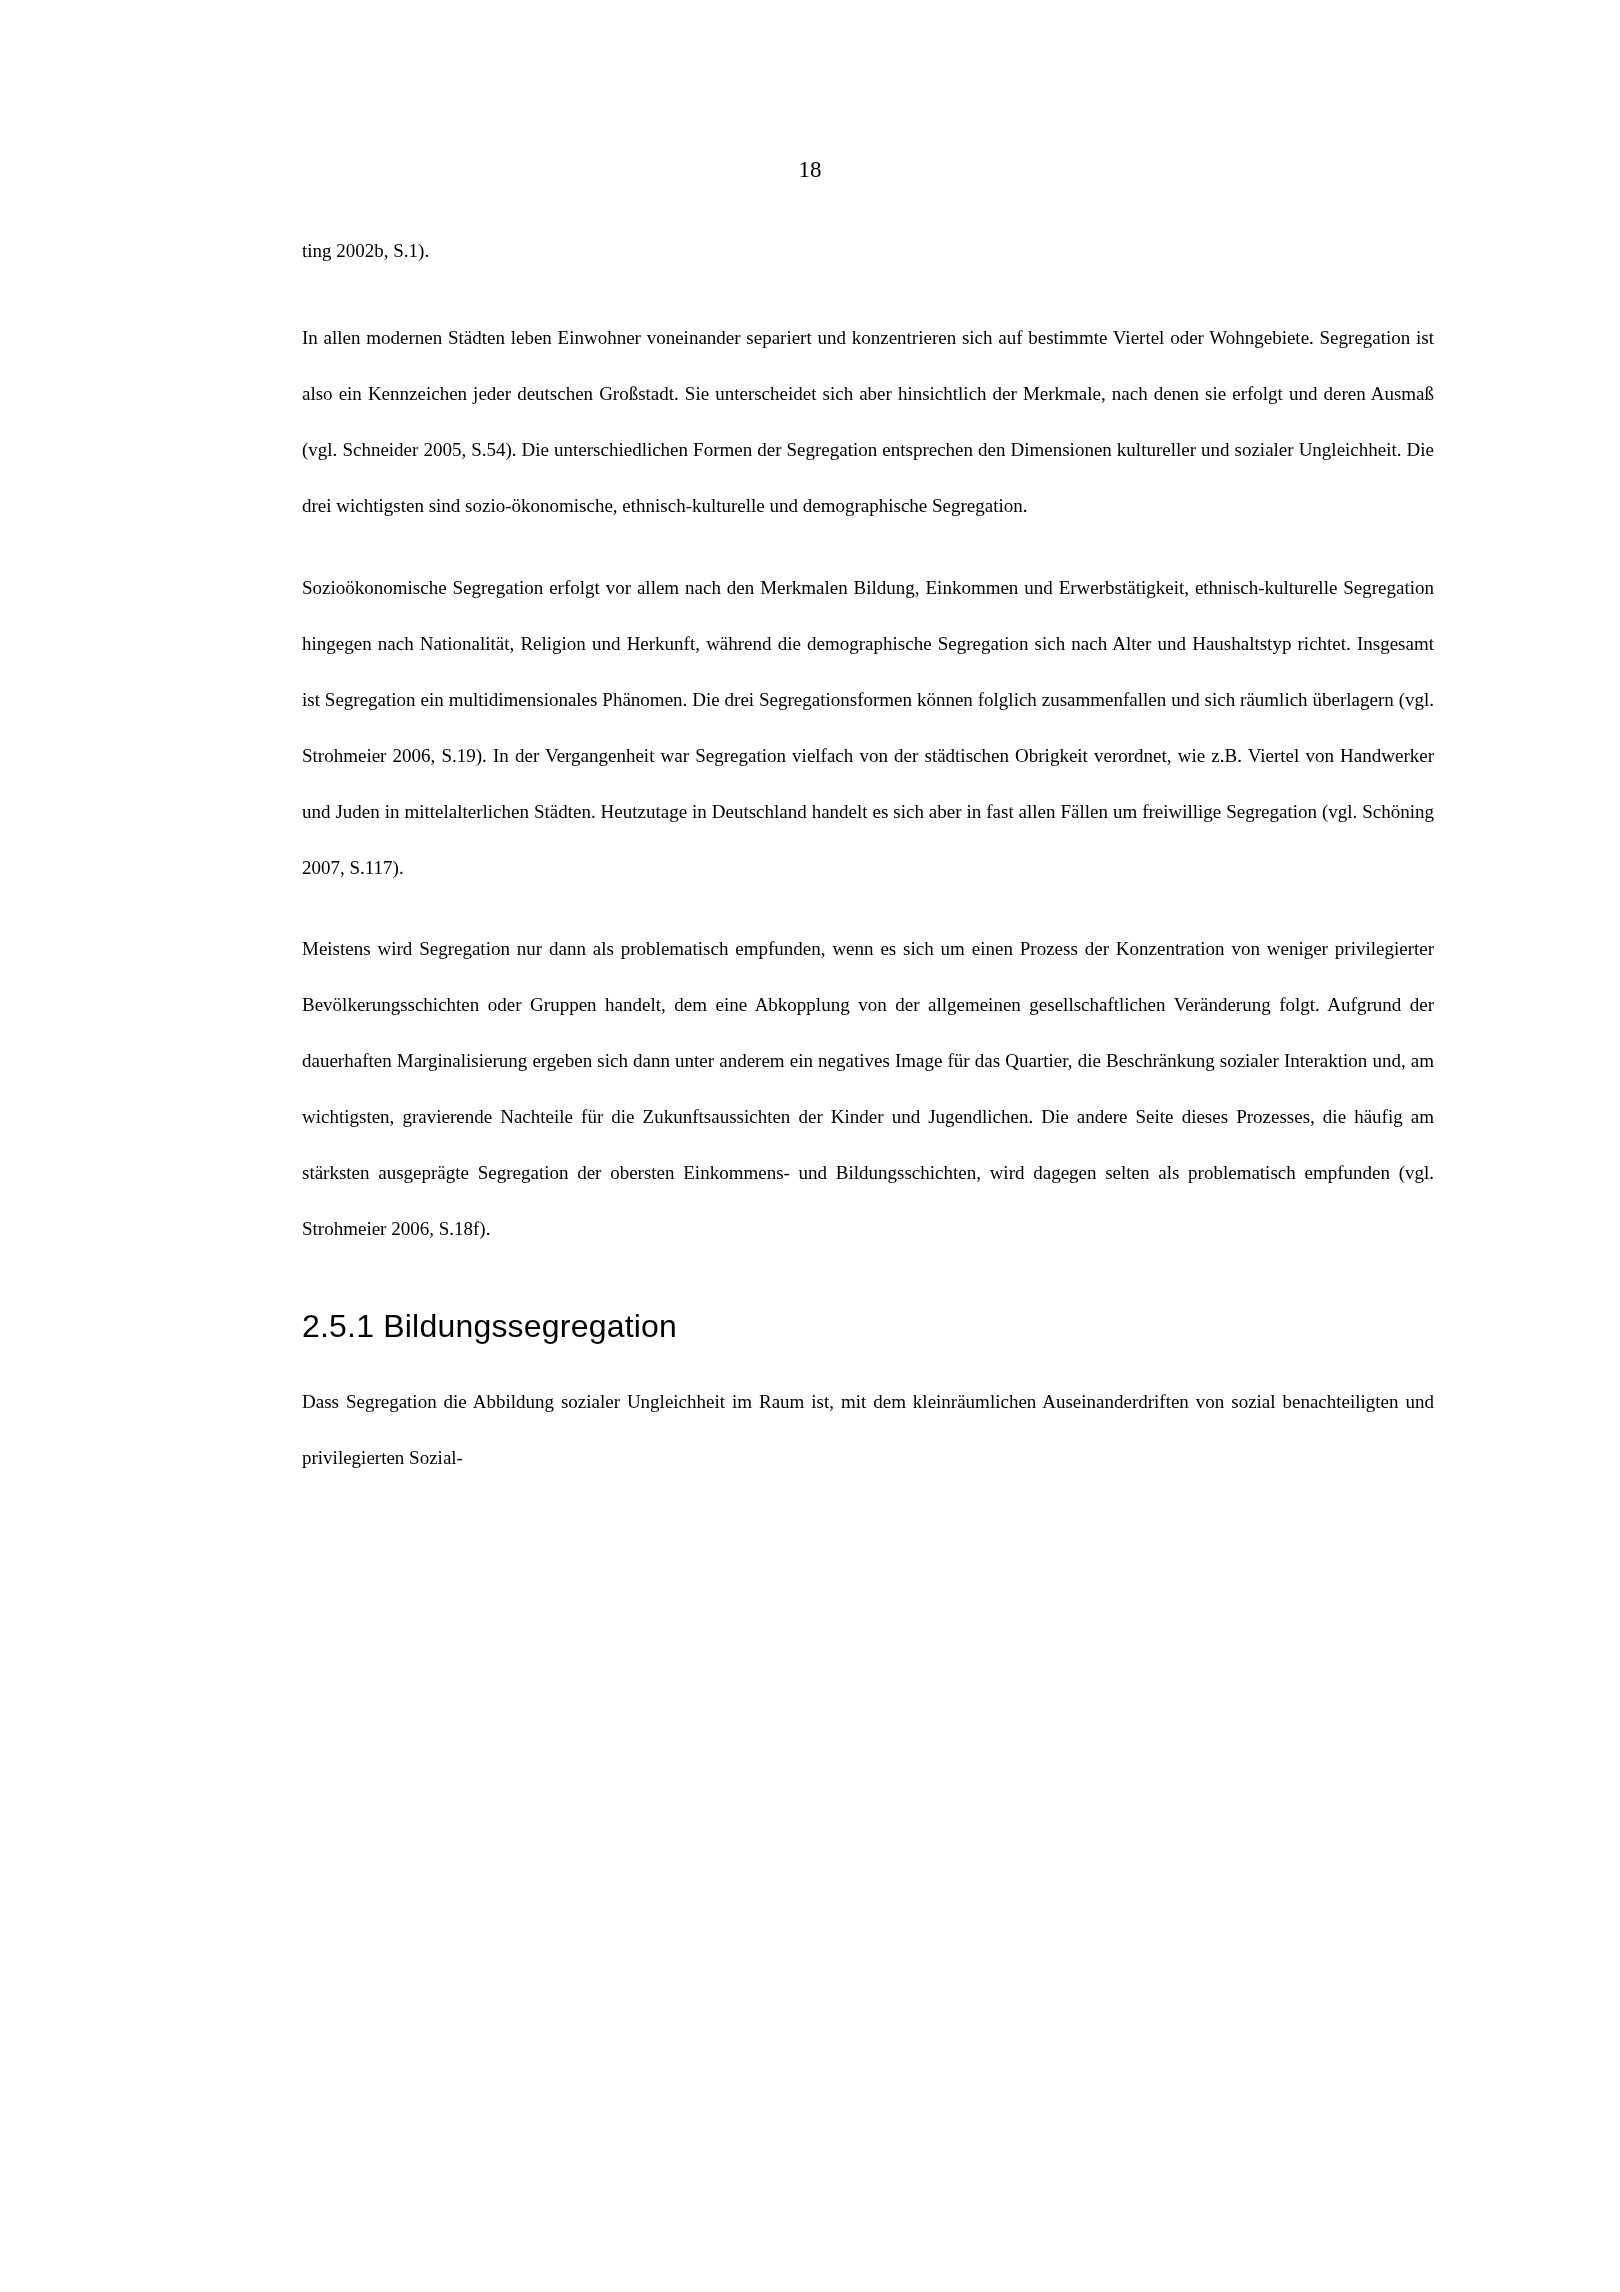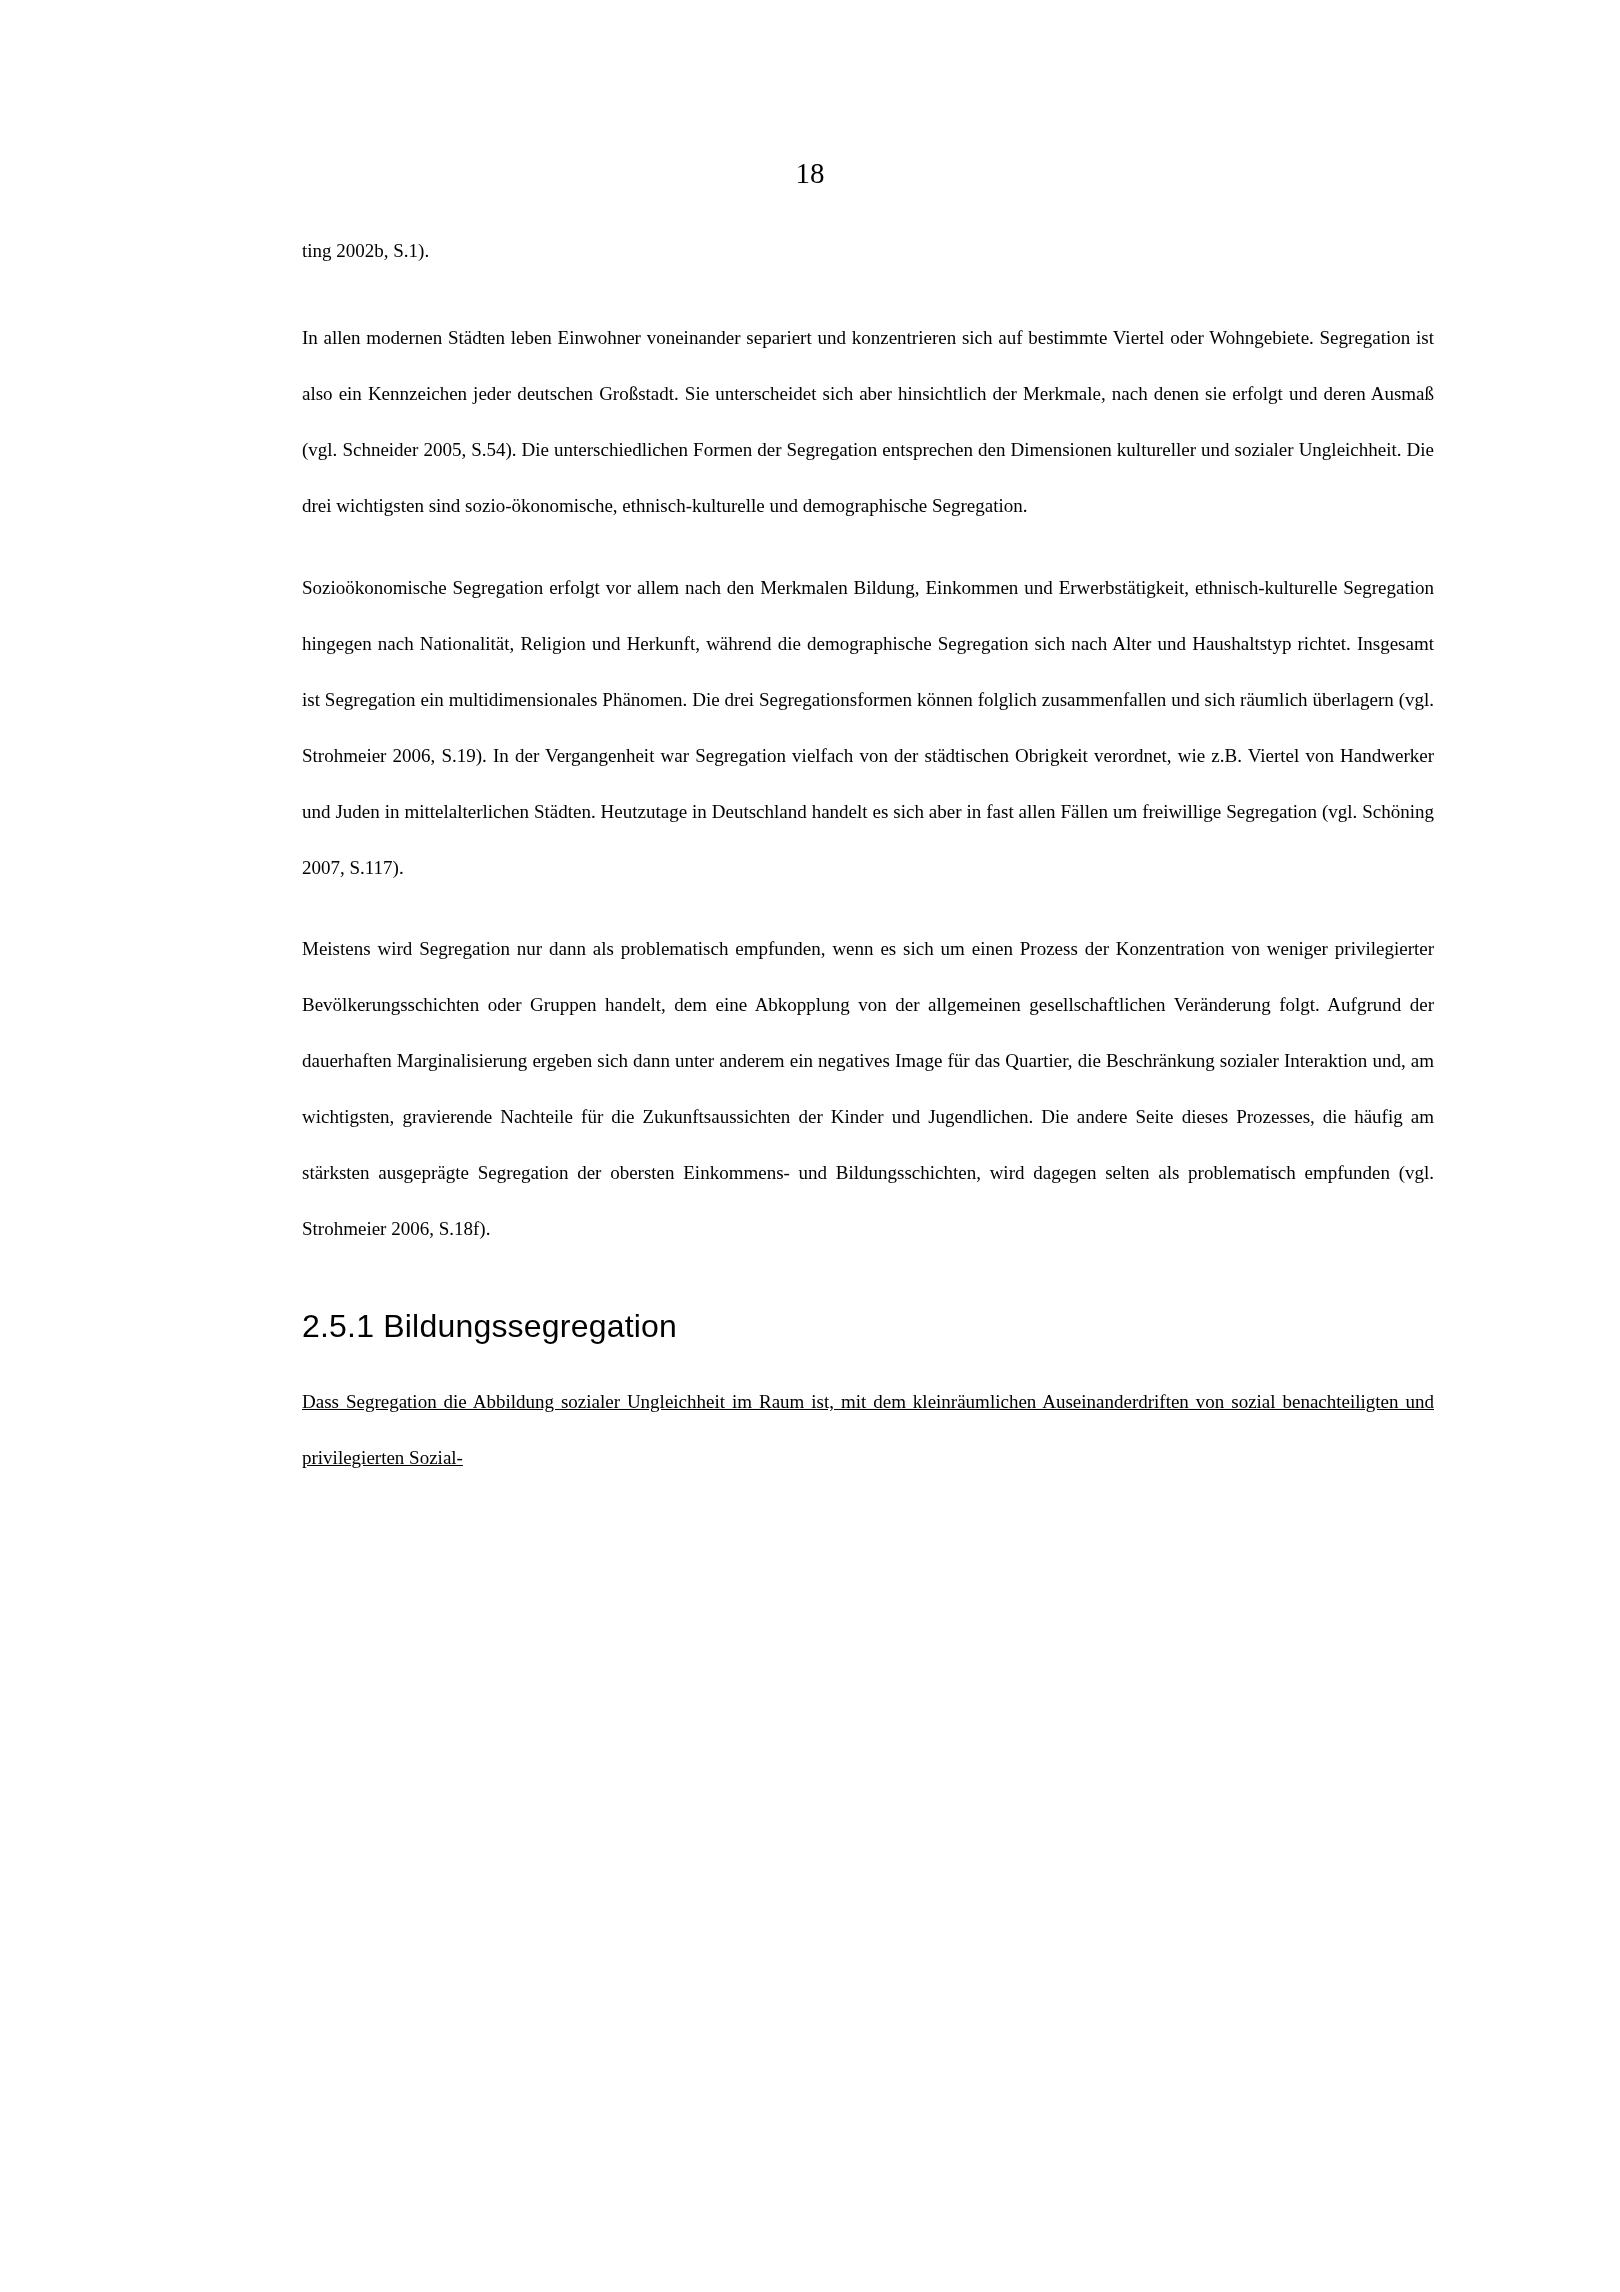--- a/index.html
+++ b/index.html
@@ -19,21 +19,21 @@
     width: 1620px;
     height: 2293px;
     box-sizing: border-box;
   }
   .page-number {
     position: absolute;
     top: 157px;
     left: 0;
     width: 1620px;
     text-align: center;
-    font-size: 29px;
+    font-size: 23px;
     font-family: "Liberation Serif", serif;
   }
   .content {
     position: absolute;
     top: 223px;
     left: 302px;
     width: 1132px;
   }
   p.body-text {
     margin: 0 0 25.5px 0;
@@ -49,21 +49,20 @@
   }
   h3.section-heading {
     margin: 51px 0 29px 0;
     font-family: "Liberation Sans", sans-serif;
     font-size: 32px;
     font-weight: normal;
     letter-spacing: 0.2px;
   }
   p.last-para {
     margin-bottom: 0;
-    text-decoration: underline;
   }
 </style>
 </head>
 <body>
 
 <div class="page">
 
   <div class="page-number">18</div>
 
   <div class="content">

